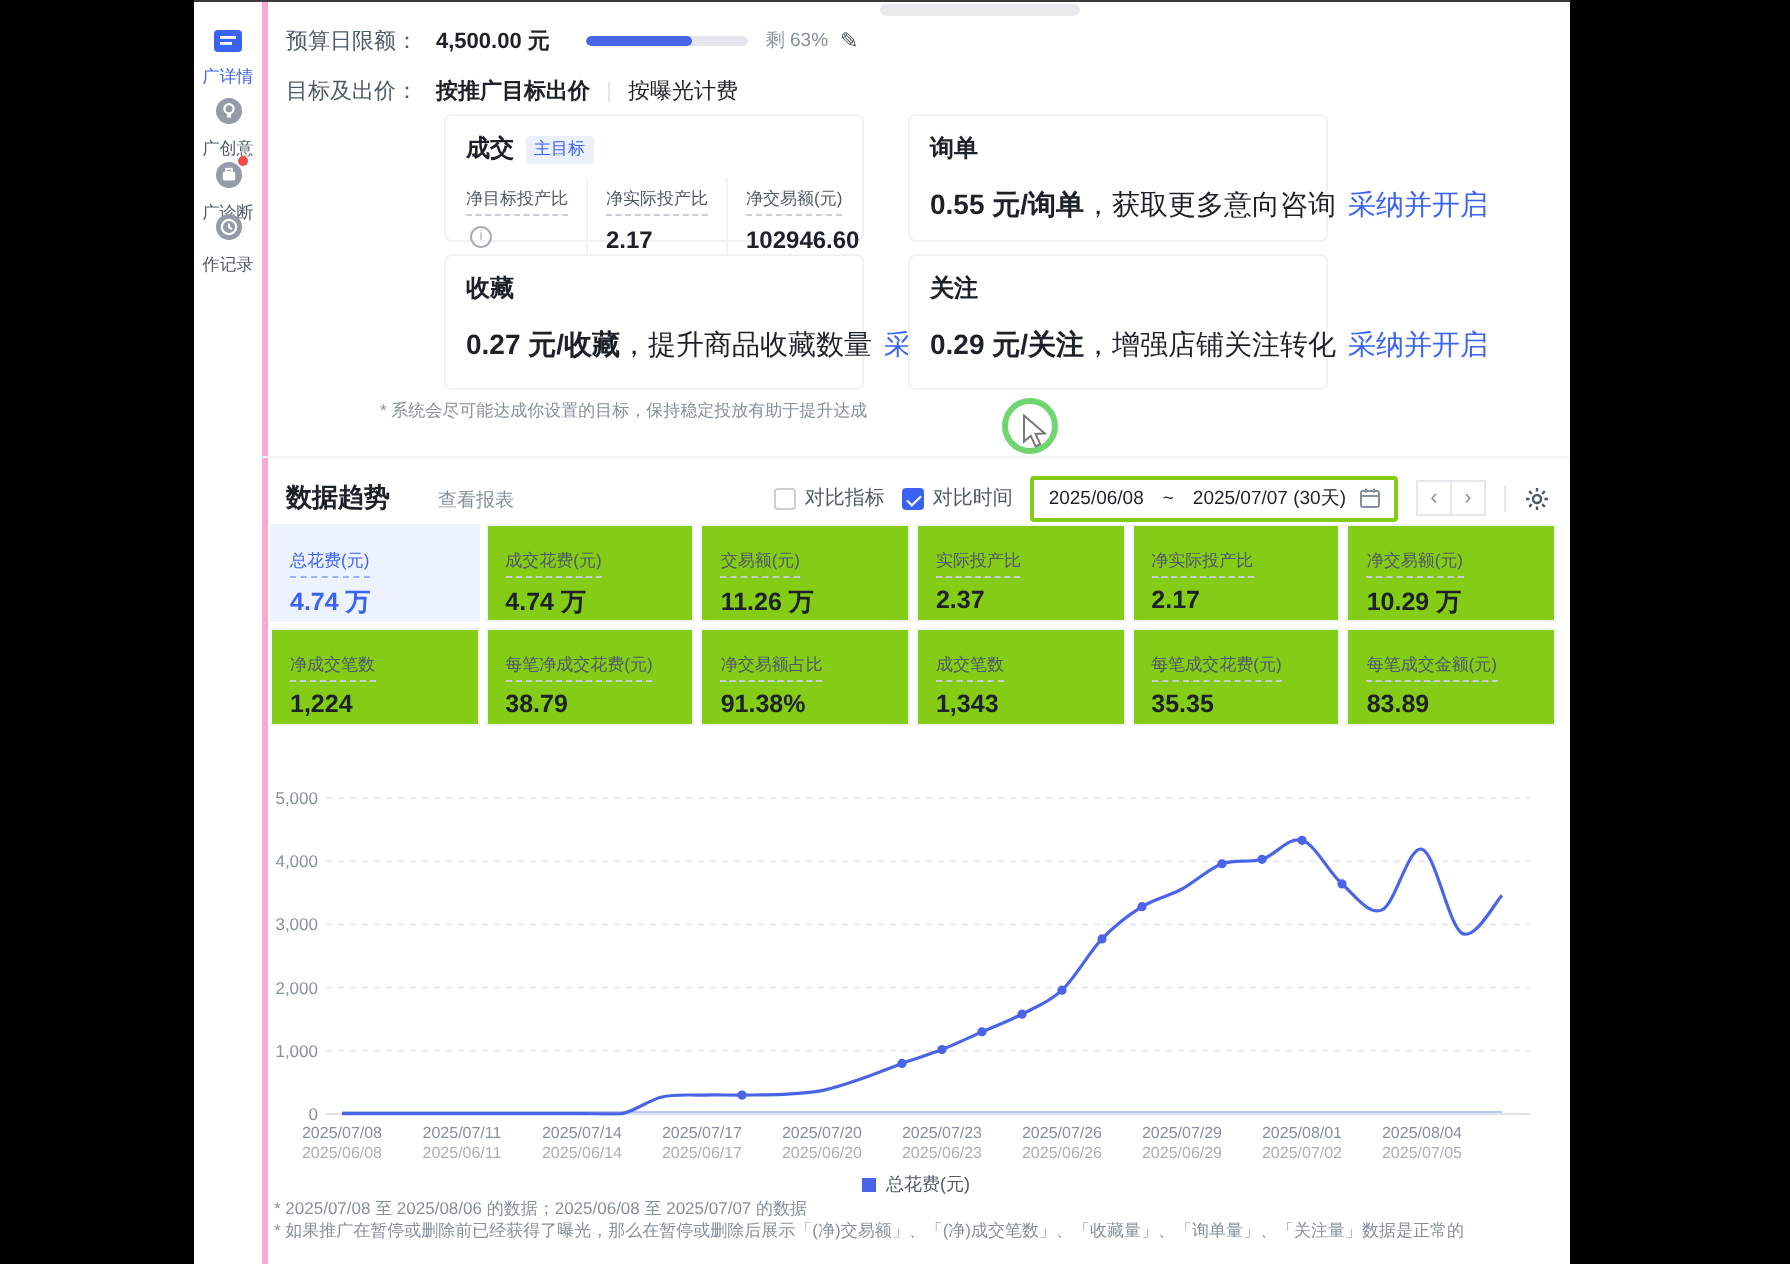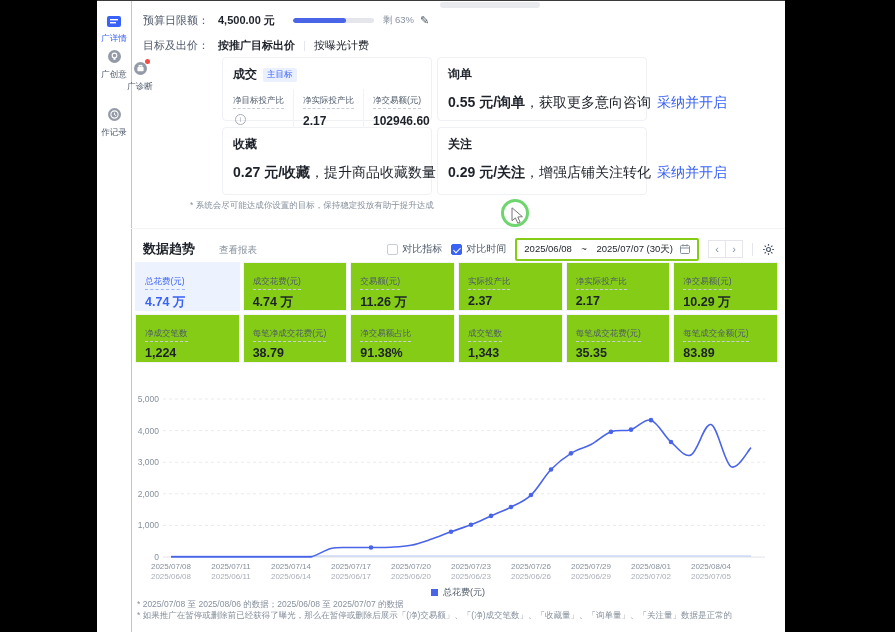--- a/index.html
+++ b/index.html
@@ -2,41 +2,41 @@
 <html><head>
 <meta charset="utf-8">
 <style>
   html,body{margin:0;padding:0;background:#000;}
   .stage{position:relative;width:895px;height:632px;background:#000;overflow:hidden;
          font-family:"Liberation Sans",sans-serif;-webkit-font-smoothing:antialiased;}
   .panel{position:absolute;left:97px;top:0;width:688px;height:632px;background:#fff;
          overflow:hidden;border-top:1px solid #3b3b3b;box-sizing:border-box;}
   .top-pill{position:absolute;left:343px;top:1px;width:100px;height:6px;background:#e8eaed;border-radius:3px;}
   
-  .sidebar{position:absolute;left:0;top:0;width:34px;height:100%;background:#fff;border-right:1px solid #f9a8d4;}
+  .sidebar{position:absolute;left:0;top:0;width:34px;height:100%;background:#fff;border-right:3px solid #f9a8d4;}
   .s-item{position:absolute;left:0;width:34px;text-align:center;cursor:pointer;}
   .s-ico-wrap{position:relative;display:inline-block;line-height:0;}
   .s-lab{display:block;font-size:8.5px;color:#4e5969;white-space:nowrap;overflow:hidden;margin-top:2px;}
   .s-item.active .s-lab{color:#3a62f5;}
   .red-dot{position:absolute;right:-3px;top:-3px;width:5px;height:5px;border-radius:50%;background:#f54a45;}
   
   .main{position:absolute;left:34px;top:0;right:0;bottom:0;}
   .lbl{color:#4e5969;}
   .budget-row{position:absolute;top:12px;left:12px;display:flex;align-items:center;font-size:11px;}
   .budget-val{font-weight:bold;color:#1d2129;margin-left:9px;}
   .pbar{width:81px;height:5px;border-radius:3px;background:#e5e6eb;margin-left:18px;position:relative;overflow:hidden;}
   .pbar-fill{position:absolute;left:0;top:0;bottom:0;background:#4a64e8;border-radius:3px;}
   .remain{margin-left:9px;font-size:9.5px;color:#86909c;}
   .pencil{margin-left:6px;color:#4e5969;font-size:11px;cursor:pointer;}
   .goal-row{position:absolute;top:37px;left:12px;display:flex;align-items:center;font-size:11px;}
   .goal-opt{color:#1d2129;margin-left:9px;cursor:pointer;}
   .goal-opt.sel{font-weight:bold;text-align:right;}
   .opt-sep{width:1px;height:10px;background:#e5e6eb;margin-left:9px;}
   .goal-cards{position:absolute;top:56px;left:59px;display:grid;grid-template-columns:210px 210px;
-              grid-template-rows:64px 68px;gap:6px 5px;padding-left:32px;}
+              grid-template-rows:64px 68px;gap:6px 22px;padding-left:32px;}
   .gcard{border:1px solid #f0f1f5;border-radius:4px;padding:8px 10px;box-sizing:border-box;background:#fff;}
   .gcard-title{font-size:12px;font-weight:bold;color:#1d2129;display:flex;align-items:center;}
   .badge{margin-left:6px;font-size:8.5px;color:#3a62f5;background:#eaf0fe;border-radius:2px;padding:1px 4px;font-weight:normal;}
   .gmetrics{display:flex;margin-top:6px;}
   .gcol{padding-right:9px;}
   .gcol + .gcol{border-left:1px solid #f2f3f5;padding-left:9px;}
   .gm-lab{font-size:8.5px;color:#4e5969;border-bottom:1px dashed #c9cdd4;display:inline-block;padding-bottom:1px;white-space:nowrap;}
   .gm-val{font-size:12px;font-weight:bold;color:#1d2129;margin-top:5px;white-space:nowrap;}
   .gm-val .pencil{font-size:10px;margin-left:3px;}
   .info-i{display:inline-block;width:9px;height:9px;border:1px solid #a9aeb8;border-radius:50%;font-size:7px;
@@ -96,21 +96,21 @@
         <div class="s-item active" style="top: 12px;"><span class="s-ico-wrap"><svg width="14" height="11" viewBox="0 0 14 11">
               <rect width="14" height="11" rx="2" fill="#3a62f5"></rect>
               <rect x="3" y="3" width="8" height="1.4" fill="#fff"></rect>
               <rect x="3" y="6" width="6" height="1.4" fill="#fff"></rect>
             </svg></span><span class="s-lab">广详情</span></div>
         <div class="s-item" style="top: 48px;"><span class="s-ico-wrap"><svg width="13" height="13" viewBox="0 0 13 13">
               <circle cx="6.5" cy="6.5" r="6.5" fill="#949aa7"></circle>
               <circle cx="6.5" cy="5.4" r="2.3" fill="none" stroke="#fff" stroke-width="1.1"></circle>
               <rect x="5.5" y="8" width="2" height="1.8" fill="#fff"></rect>
             </svg></span><span class="s-lab">广创意</span></div>
-        <div class="s-item" style="top: 60px; padding-left: 26px;"><span class="s-ico-wrap"><svg width="13" height="13" viewBox="0 0 13 13">
+        <div class="s-item" style="top: 80px;"><span class="s-ico-wrap"><svg width="13" height="13" viewBox="0 0 13 13">
               <circle cx="6.5" cy="6.5" r="6.5" fill="#949aa7"></circle>
               <rect x="3.4" y="4.9" width="6.2" height="4.3" rx="0.8" fill="#fff"></rect>
               <rect x="5.1" y="3.4" width="2.8" height="1.7" fill="none" stroke="#fff"></rect>
             </svg><span class="red-dot"></span></span><span class="s-lab">广诊断</span></div>
         <div class="s-item" style="top: 106px;"><span class="s-ico-wrap"><svg width="13" height="13" viewBox="0 0 13 13">
               <circle cx="6.5" cy="6.5" r="6.5" fill="#949aa7"></circle>
               <circle cx="6.5" cy="6.5" r="3.6" fill="none" stroke="#fff" stroke-width="1.1"></circle>
               <path d="M6.5,4.7 L6.5,6.7 L8.1,7.6" stroke="#fff" fill="none"></path>
             </svg></span><span class="s-lab">作记录</span></div>
       </aside>

